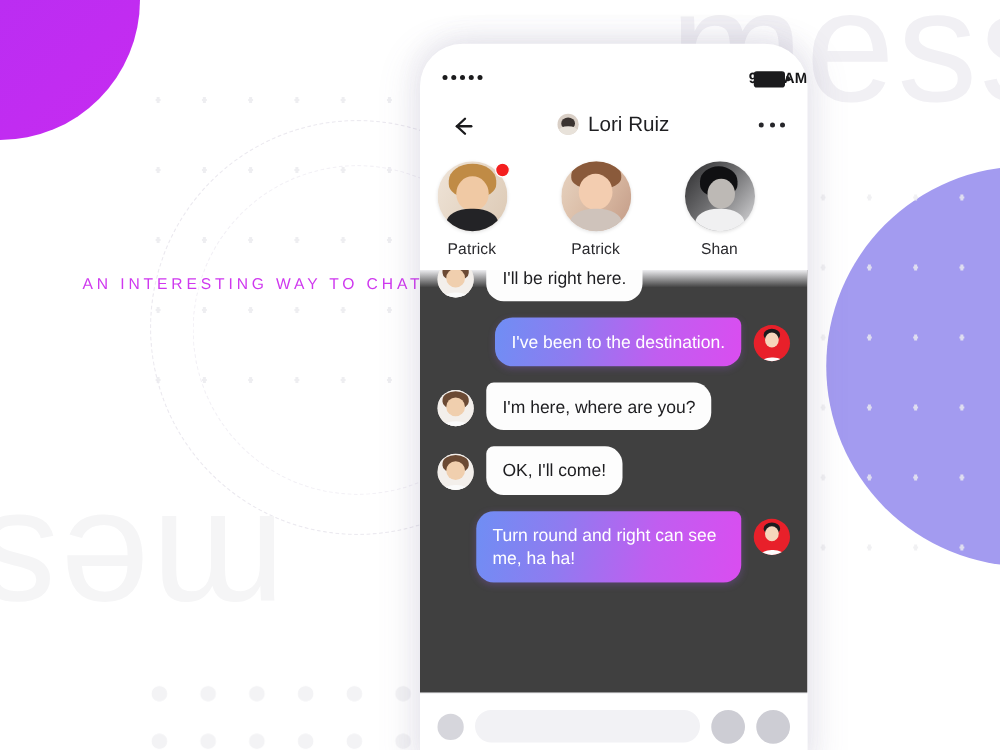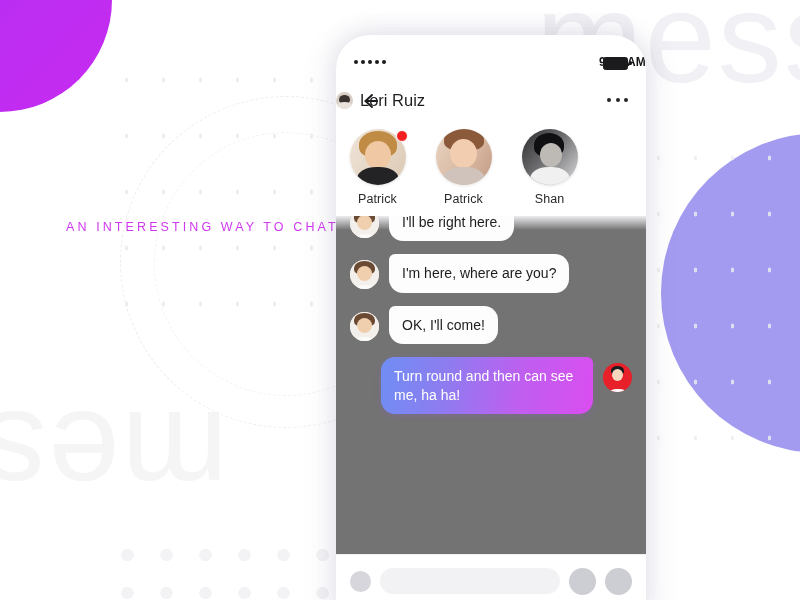--- a/index.html
+++ b/index.html
@@ -95,21 +95,21 @@
     content:"";position:absolute;right:-4.5px;top:3px;width:2.6px;height:4px;
     background:#1b1b1d;border-radius:0 1.5px 1.5px 0;
   }
 
   
   .navbar{position:relative;height:44px;}
   .back-btn{
     position:absolute;left:20px;top:6px;width:28px;height:28px;cursor:pointer;
   }
   .nav-title{
-    position:absolute;left:0;right:0;top:10px;
+    position:absolute;left:0;right:0;top:10px;text-align:center;
     font-size:16.5px;color:#1f1f22;
   }
   .nav-title .mini-av{
     display:inline-block;width:17px;height:17px;border-radius:50%;
     vertical-align:-3px;margin-right:7px;overflow:hidden;position:relative;
     background:#d9cfc6;
   }
   .mini-av::before{
     content:"";position:absolute;left:3px;top:2.5px;width:11px;height:9px;
     border-radius:50% 50% 45% 45%;background:#3a3330;
@@ -118,21 +118,21 @@
     content:"";position:absolute;left:1px;bottom:0;width:15px;height:7px;
     border-radius:50% 50% 0 0;background:#e8e2da;
   }
   .more-btn{
     position:absolute;right:18px;top:17px;display:flex;gap:4.5px;cursor:pointer;
   }
   .more-btn i{width:4px;height:4px;border-radius:50%;background:#26262a;display:block;}
 
   
   .stories{
-    display:flex;gap:3px;padding:4px 0 10px 0;position:relative;
+    display:flex;gap:16px;padding:4px 0 10px 0;position:relative;
   }
   .story{
     width:83px;flex:0 0 83px;text-align:center;position:relative;cursor:pointer;
   }
   .story .ring{
     width:56px;height:56px;border-radius:50%;margin:0 auto;position:relative;
     overflow:hidden;box-shadow:0 1px 3px rgba(0,0,0,.12);
   }
   .story .badge{
     position:absolute;top:1px;right:11px;width:10px;height:10px;border-radius:50%;
@@ -145,21 +145,21 @@
   
   .face{position:absolute;inset:0;}
   .face .bgp{position:absolute;inset:0;}
   .face .hair{position:absolute;border-radius:50% 50% 40% 40%;}
   .face .skin{position:absolute;border-radius:50%;}
   .face .torso{position:absolute;bottom:-6px;left:50%;transform:translateX(-50%);
     width:74%;height:42%;border-radius:46% 46% 0 0;}
 
   
   .chat{
-    background:#737373;padding:0;position:relative;height:338px;overflow:hidden;
+    background:#404040;padding:0;position:relative;height:338px;overflow:hidden;
   }
   .msgrow{display:flex;align-items:flex-start;padding:0 14px;margin-bottom:13px;}
   .msgrow.first{margin-top:-13px;}
   .msgrow.out{justify-content:flex-end;}
   .av{
     width:29px;height:29px;border-radius:50%;flex:0 0 29px;overflow:hidden;
     position:relative;margin-top:6px;background:#efece9;
   }
   .av.red{background:#e8202a;}
   .bubble{
@@ -295,20 +295,30 @@
           <div class="bgp" style="background:#f3efeb"></div>
           <div class="hair" style="left:4px;top:1px;width:21px;height:14px;background:#6b4a34;"></div>
           <div class="skin" style="left:7px;top:6px;width:15px;height:15px;background:#f0cfae;"></div>
           <div class="torso" style="background:#fafafa;height:36%;"></div>
         </div>
       </div>
       <div class="bubble in">I'll be right here.</div>
     </div>
 
 
+    <div class="msgrow out">
+      <div class="bubble out">I've been to the destination.</div>
+      <div class="av red">
+        <div class="face">
+          <div class="hair" style="left:8px;top:3px;width:13px;height:9px;background:#1c1c1e;"></div>
+          <div class="skin" style="left:9px;top:6px;width:11px;height:12px;background:#f6d6bc;"></div>
+          <div class="torso" style="background:#fdfdfd;height:34%;width:66%;"></div>
+        </div>
+      </div>
+    </div>
 
     <div class="msgrow">
       <div class="av">
         <div class="face">
           <div class="bgp" style="background:#f3efeb"></div>
           <div class="hair" style="left:4px;top:1px;width:21px;height:14px;background:#6b4a34;"></div>
           <div class="skin" style="left:7px;top:6px;width:15px;height:15px;background:#f0cfae;"></div>
           <div class="torso" style="background:#fafafa;height:36%;"></div>
         </div>
       </div>
@@ -321,21 +331,21 @@
           <div class="bgp" style="background:#f3efeb"></div>
           <div class="hair" style="left:4px;top:1px;width:21px;height:14px;background:#6b4a34;"></div>
           <div class="skin" style="left:7px;top:6px;width:15px;height:15px;background:#f0cfae;"></div>
           <div class="torso" style="background:#fafafa;height:36%;"></div>
         </div>
       </div>
       <div class="bubble in">OK,  I'll come!</div>
     </div>
 
     <div class="msgrow out">
-      <div class="bubble out">Turn round and then can see me, ha ha!</div>
+      <div class="bubble out">Turn round and right can see me, ha ha!</div>
       <div class="av red">
         <div class="face">
           <div class="hair" style="left:8px;top:3px;width:13px;height:9px;background:#1c1c1e;"></div>
           <div class="skin" style="left:9px;top:6px;width:11px;height:12px;background:#f6d6bc;"></div>
           <div class="torso" style="background:#fdfdfd;height:34%;width:66%;"></div>
         </div>
       </div>
     </div>
   </div>
 

